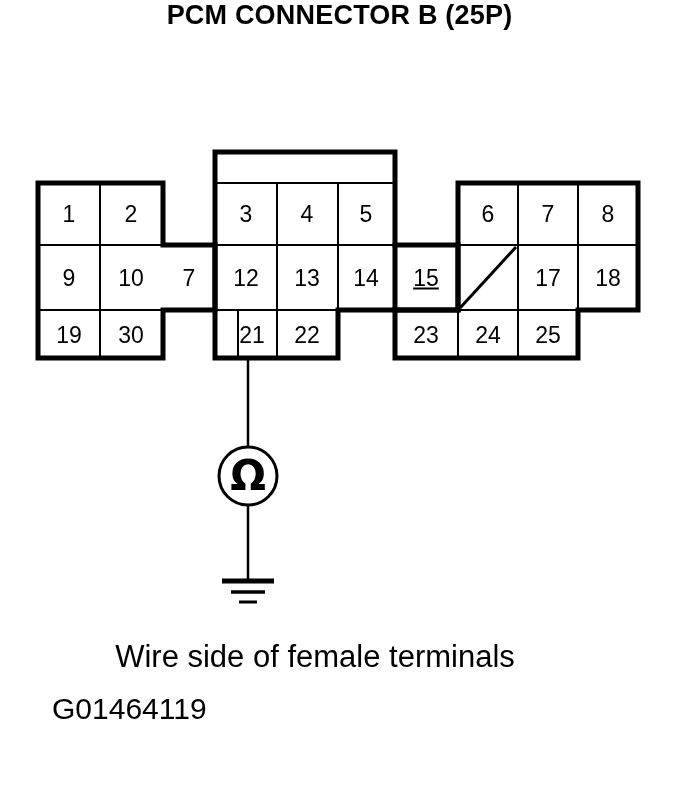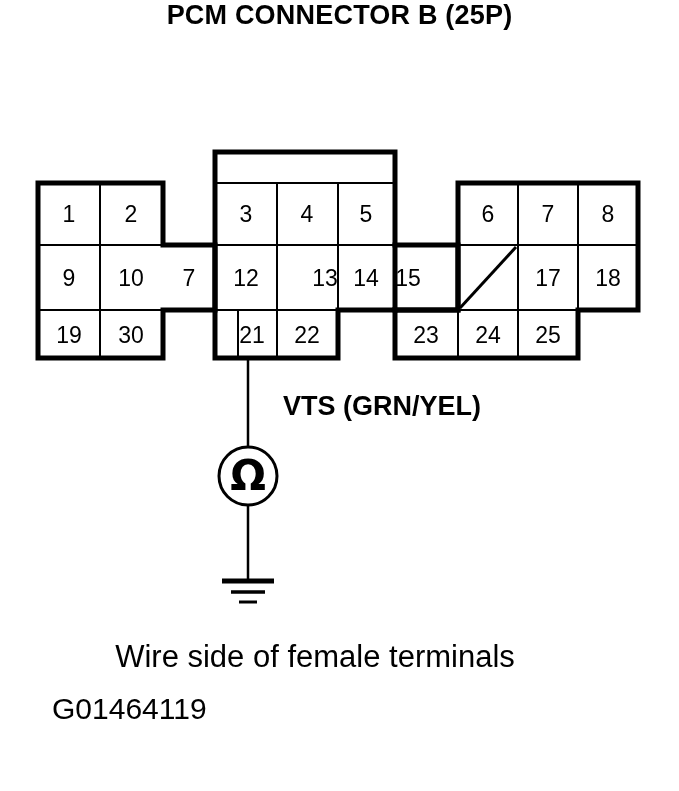--- a/index.html
+++ b/index.html
@@ -172,35 +172,34 @@
       <div class="pin-label" style="left: 246px; top: 214px;">3</div>
       <div class="pin-label" style="left: 307px; top: 214px;">4</div>
       <div class="pin-label" style="left: 366px; top: 214px;">5</div>
       <div class="pin-label" style="left: 488px; top: 214px;">6</div>
       <div class="pin-label" style="left: 548px; top: 214px;">7</div>
       <div class="pin-label" style="left: 608px; top: 214px;">8</div>
       <div class="pin-label" style="left: 69px; top: 278px;">9</div>
       <div class="pin-label" style="left: 131px; top: 278px;">10</div>
       <div class="pin-label" style="left: 189px; top: 278px;">7</div>
       <div class="pin-label" style="left: 246px; top: 278px; text-align: right;">12</div>
-      <div class="pin-label" style="left: 325px; top: 278px;">13</div>
+      <div class="pin-label" style="left: 307px; top: 278px;">13</div>
       <div class="pin-label" style="left: 366px; top: 278px;">14</div>
-      <div class="pin-label" style="left: 408px; top: 278px;">15</div>
+      <div class="pin-label" style="left: 426px; top: 278px; text-decoration: underline;">15</div>
       <div class="pin-label" style="left: 548px; top: 278px;">17</div>
       <div class="pin-label" style="left: 608px; top: 278px;">18</div>
       <div class="pin-label" style="left: 69px; top: 335px;">19</div>
       <div class="pin-label" style="left: 131px; top: 335px;">30</div>
       <div class="pin-label" style="left: 252px; top: 335px;">21</div>
       <div class="pin-label" style="left: 307px; top: 335px;">22</div>
       <div class="pin-label" style="left: 426px; top: 335px;">23</div>
       <div class="pin-label" style="left: 488px; top: 335px;">24</div>
       <div class="pin-label" style="left: 548px; top: 335px;">25</div>
     </div>
 
-  <div class="abs" id="wire-label">VTS (GRN/YEL)</div>
 
   <div class="abs" id="meter-omega">Ω</div>
 
   <div class="abs" id="caption">Wire side of female terminals</div>
 
   <div class="abs" id="figure-id">G01464119</div>
 
 </div>
 
 </body></html>

